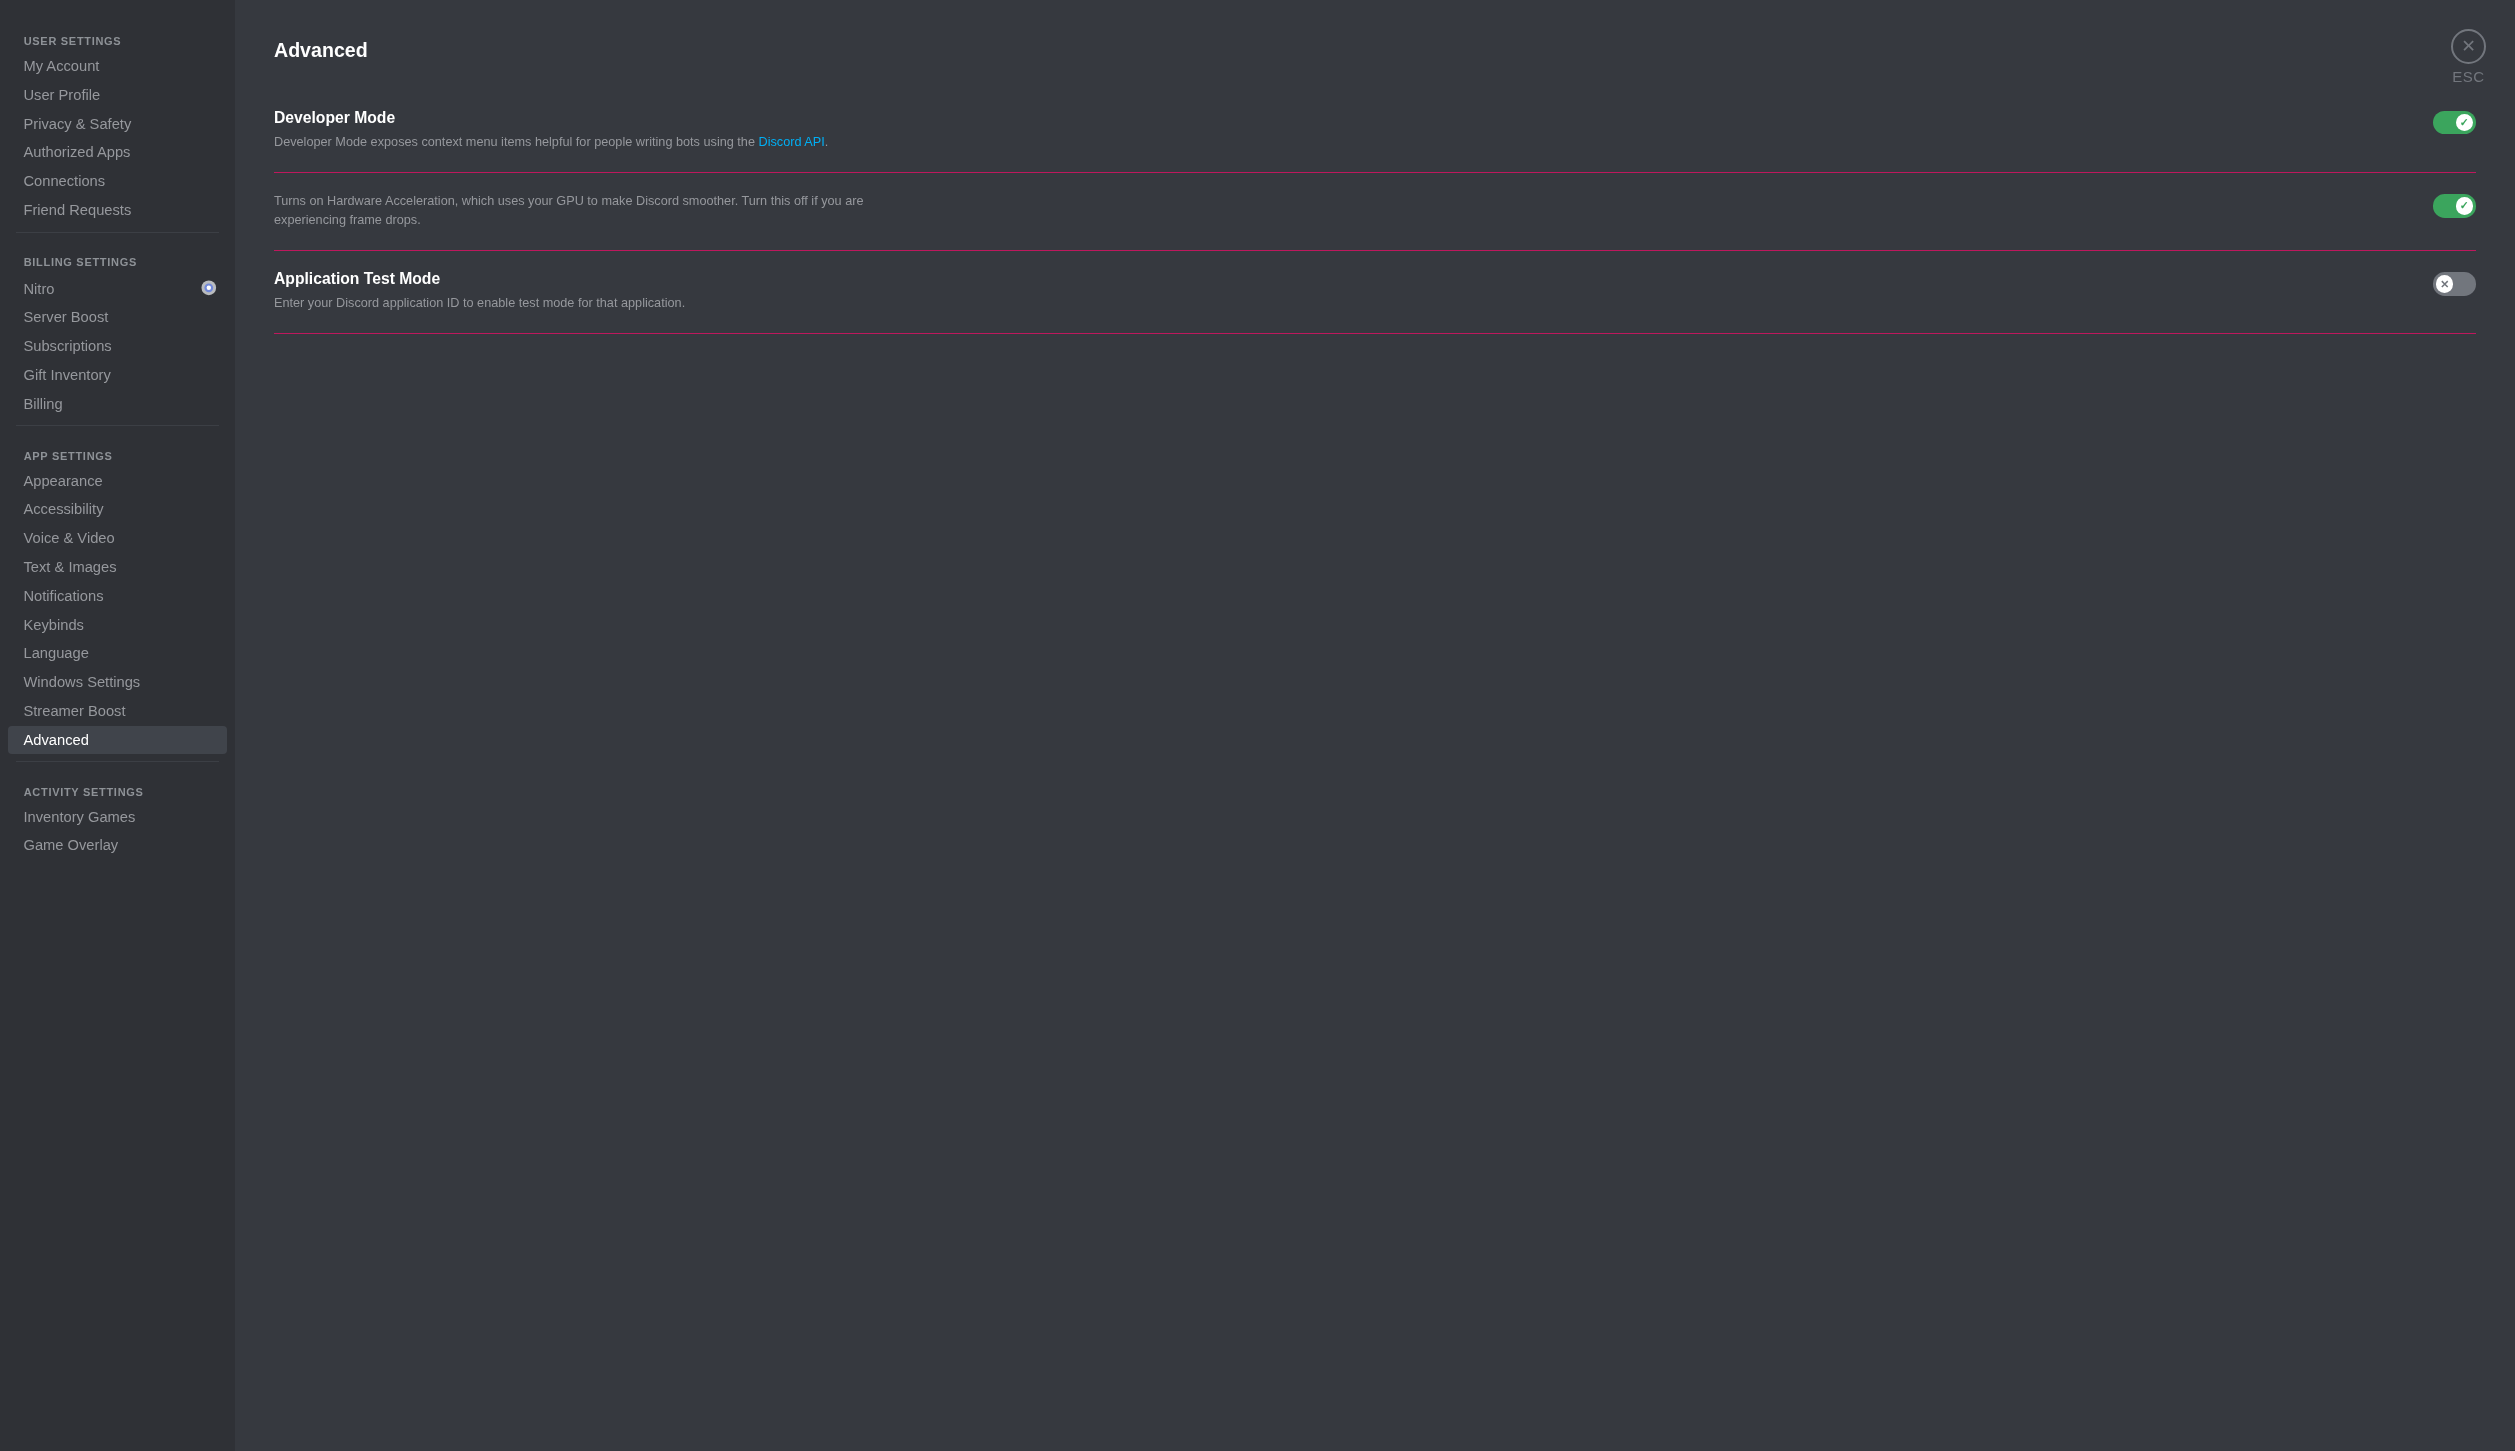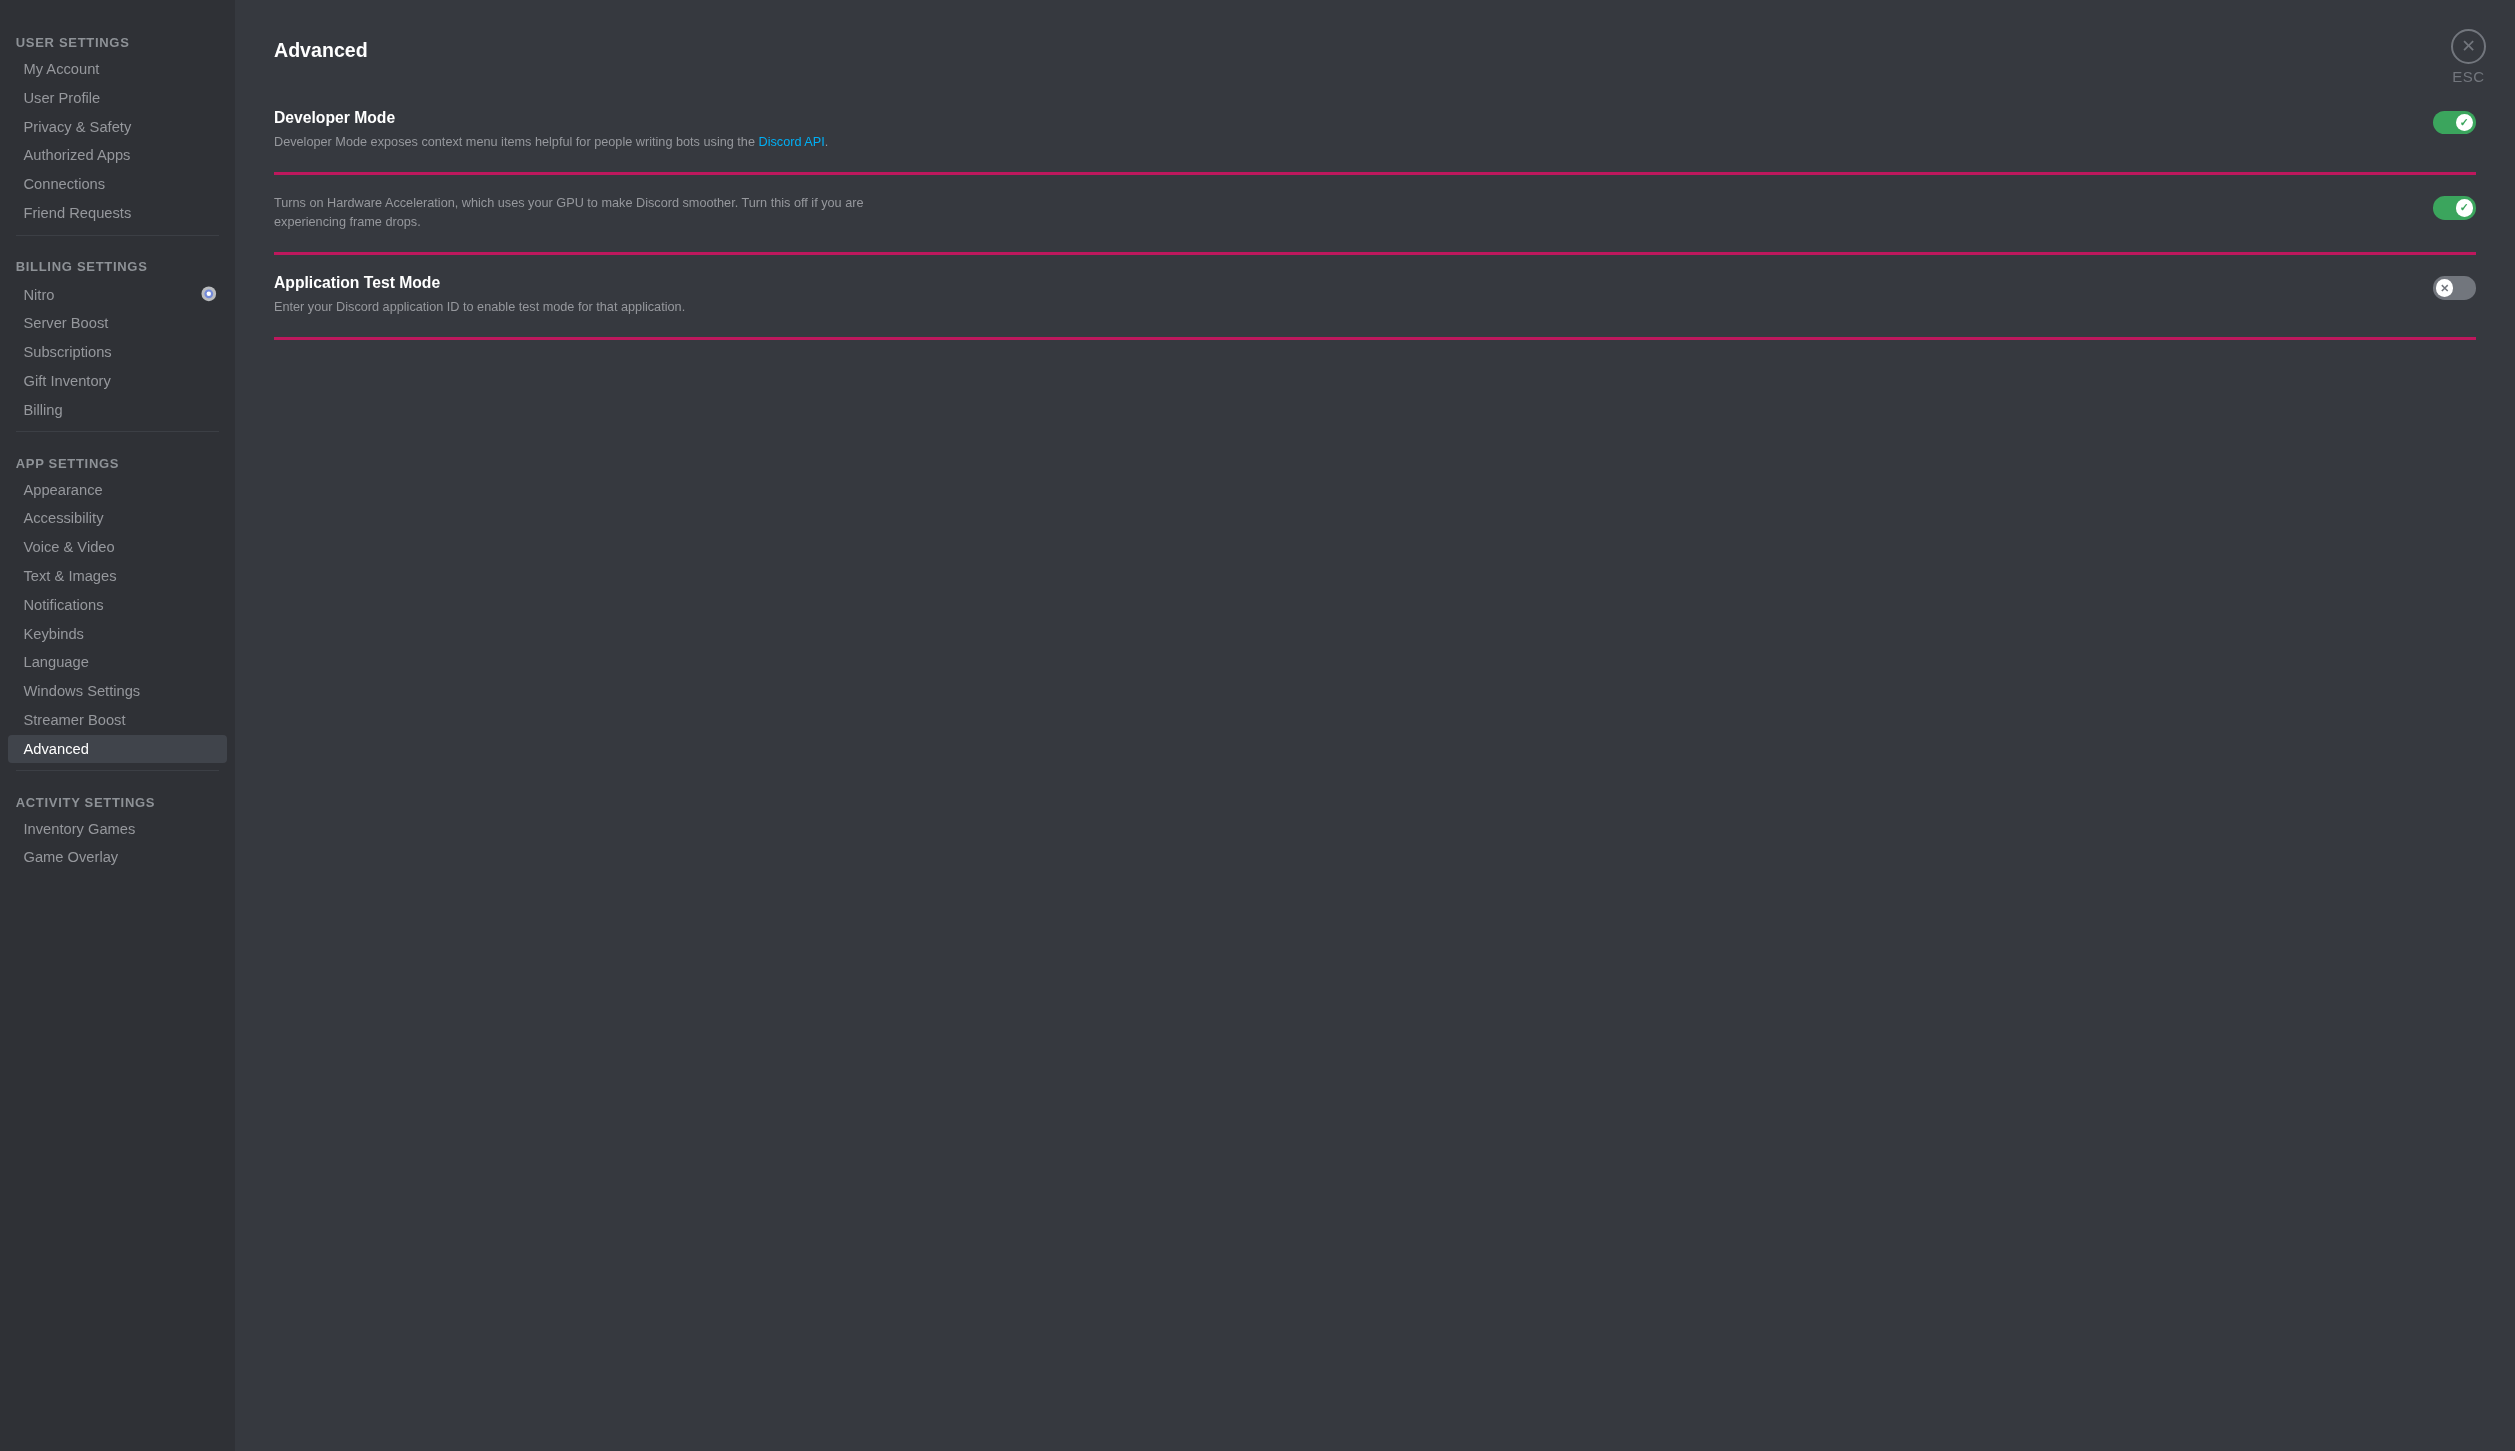--- a/index.html
+++ b/index.html
@@ -18,26 +18,27 @@
       background: #2f3136;
       overflow-y: auto;
       padding: 19.6px 0 19.6px 0;
       flex-shrink: 0;
     }
     .sidebar::-webkit-scrollbar { width: 3.9px; }
     .sidebar::-webkit-scrollbar-track { background: transparent; }
     .sidebar::-webkit-scrollbar-thumb { background: #202225; border-radius: 2px; }
 
     .sidebar-section-label {
-      font-size: 13px;
+      font-size: 11px;
       font-weight: 700;
       color: #8e9297;
       text-transform: uppercase;
       letter-spacing: 0.7px;
       padding: 15.7px 9.8px 3.9px 15.7px;
+      margin-left: 8px;
     }
 
     .sidebar-item {
       display: flex;
       align-items: flex-end;
       padding: 5.9px 9.8px 5.9px 15.7px;
       border-radius: 3.9px;
       margin: 1px 7.8px;
       cursor: pointer;
       color: #96989d;
@@ -78,21 +79,21 @@
       font-size: 19.6px;
       font-weight: 700;
       color: #ffffff;
       margin-bottom: 27.4px;
     }
 
     .setting-row {
       display: flex;
       align-items: flex-start;
       padding: 19.6px 0;
-      border-bottom: 3px solid #be185d;
+      border-bottom: 1px solid #be185d;
     }
     .setting-row:last-child { border-bottom: none; }
 
     .setting-info {
       flex: 1;
       padding-right: 19.6px;
     }
     .setting-name {
       font-size: 15.7px;
       font-weight: 600;

